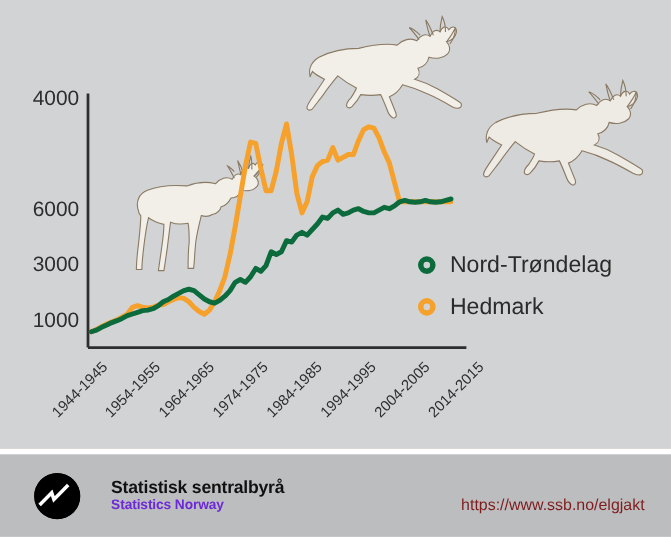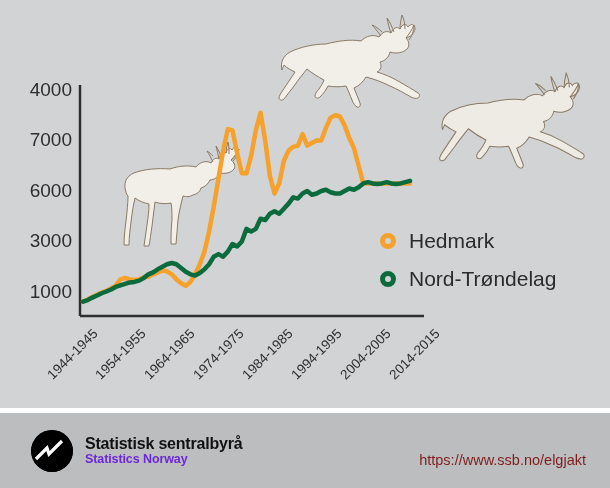--- a/index.html
+++ b/index.html
@@ -43,21 +43,21 @@
   .legend-marker.nt{border:5px solid #0c6b3c;background:#d2d3d4;}
   .legend-label{font-size:21px;color:#2b2b2b;font-family:"Liberation Sans", sans-serif;}
 
   .footer{
     position:absolute;left:0;top:408px;width:610px;height:80px;
     background:#bcbdbf;
   }
   .footer-sep{position:absolute;left:0;top:0;width:610px;height:5px;background:#ffffff;}
   .logo-wrap{position:absolute;left:31px;top:22px;display:flex;align-items:center;}
   .logo-mark{width:42px;height:42px;border-radius:50%;background:#000;position:relative;overflow:hidden;}
-  .logo-text{margin-left:12px;line-height:1.05;}
+  .logo-text{margin-left:28px;line-height:1.05;}
   .logo-line1{font-size:16px;font-weight:bold;color:#111;font-family:"Liberation Sans", sans-serif;letter-spacing:-0.2px;}
   .logo-line2{font-size:12.5px;font-weight:bold;color:#6d28d9;font-family:"Liberation Sans", sans-serif;letter-spacing:-0.1px;}
   .footer-url{
     position:absolute;right:24px;top:44px;
     font-size:14.5px;color:#7f1d1d;font-family:"Liberation Sans", sans-serif;
   }
 </style>
 </head>
 <body>
 
@@ -131,40 +131,39 @@
     <svg class="plot-svg">
       <line id="axis-y" x1="80" y1="85" x2="80" y2="316" stroke="#2e2e2e" stroke-width="2.5"></line>
       <line id="axis-x" x1="80" y1="316" x2="424" y2="316" stroke="#2e2e2e" stroke-width="2.5"></line>
       <path id="series-hedmark" fill="none" stroke="#f5a12c" stroke-width="4.5" stroke-linejoin="round" stroke-linecap="round" d="M83.00,301.60 L87.67,299.57 L92.34,297.05 L97.01,294.52 L101.69,292.50 L106.36,290.74 L111.03,288.21 L115.70,285.69 L120.37,279.38 L125.04,277.86 L129.71,279.38 L134.39,279.88 L139.06,279.38 L143.73,277.36 L148.40,276.85 L153.07,274.32 L157.74,272.31 L162.41,270.54 L167.09,271.30 L171.76,274.32 L176.43,279.38 L181.10,283.16 L185.77,285.69 L190.44,281.90 L195.11,274.32 L199.79,264.23 L204.46,251.60 L209.13,231.40 L213.80,206.15 L218.47,178.38 L223.14,150.60 L227.81,129.14 L232.49,130.40 L237.16,153.13 L241.83,173.32 L246.50,173.32 L251.17,155.65 L255.84,130.40 L260.51,112.72 L265.19,140.50 L269.86,175.85 L274.53,193.53 L279.20,183.43 L283.87,160.70 L288.54,150.60 L293.21,146.81 L297.89,145.55 L302.56,134.19 L307.23,145.55 L311.90,143.03 L316.57,140.50 L321.24,140.50 L325.91,127.88 L330.59,117.78 L335.26,115.25 L339.93,116.51 L344.60,125.35 L349.27,137.97 L353.94,148.07 L358.61,165.75 L363.29,183.43 L367.96,183.43 L372.63,183.43 L377.30,183.43 L381.97,183.43 L386.64,183.43 L391.31,183.43 L395.99,183.43 L400.66,183.43 L405.33,183.43 L410.00,183.43"></path>
       <path id="series-nt" fill="none" stroke="#0c6b3c" stroke-width="4.5" stroke-linejoin="round" stroke-linecap="round" d="M83.00,301.60 L87.67,300.08 L92.34,297.56 L97.01,295.54 L101.69,293.26 L106.36,291.50 L111.03,289.48 L115.70,286.95 L120.37,285.44 L125.04,283.92 L129.71,282.40 L134.39,281.90 L139.06,280.64 L143.73,278.11 L148.40,274.32 L153.07,272.31 L157.74,269.27 L162.41,266.75 L167.09,264.23 L171.76,262.96 L176.43,264.23 L181.10,268.01 L185.77,271.80 L190.44,274.32 L195.11,275.59 L199.79,273.06 L204.46,269.27 L209.13,264.23 L213.80,256.65 L218.47,254.13 L223.14,256.65 L227.81,251.60 L232.49,244.03 L237.16,246.55 L241.83,241.50 L246.50,228.88 L251.17,231.40 L255.84,228.88 L260.51,218.78 L265.19,220.04 L269.86,213.72 L274.53,211.20 L279.20,213.72 L283.87,208.68 L288.54,203.63 L293.21,197.31 L297.89,198.57 L302.56,193.53 L307.23,191.00 L311.90,194.79 L316.57,193.53 L321.24,191.00 L325.91,189.74 L330.59,192.26 L335.26,193.53 L339.93,193.53 L344.60,191.00 L349.27,188.47 L353.94,189.74 L358.61,187.21 L363.29,183.43 L367.96,182.16 L372.63,183.43 L377.30,183.93 L381.97,183.43 L386.64,182.16 L391.31,183.43 L395.99,183.93 L400.66,183.43 L405.33,182.16 L410.00,180.90"></path>
     </svg>
 
     <div class="ytick" id="yt0" style="left:10px;top:281px;">1000</div>
     <div class="ytick" id="yt1" style="left:10px;top:230px;">3000</div>
     <div class="ytick" id="yt2" style="left:10px;top:180px;">6000</div>
-    <div class="ytick" id="yt3" style="left:10px;top:129px;">7000</div>
     <div class="ytick" id="yt4" style="left:10px;top:79px;">4000</div>
 
     <div class="xtick" style="left:20px;top:326px;width:70px;">1944-1945</div>
     <div class="xtick" style="left:68px;top:326px;width:70px;">1954-1955</div>
     <div class="xtick" style="left:117px;top:326px;width:70px;">1964-1965</div>
     <div class="xtick" style="left:166px;top:326px;width:70px;">1974-1975</div>
     <div class="xtick" style="left:215px;top:326px;width:70px;">1984-1985</div>
     <div class="xtick" style="left:264px;top:326px;width:70px;">1994-1995</div>
     <div class="xtick" style="left:313px;top:326px;width:70px;">2004-2005</div>
     <div class="xtick" style="left:362px;top:326px;width:70px;">2014-2015</div>
 
     <div class="legend">
       <div class="legend-row">
+        <span class="legend-marker nt"></span>
+        <span class="legend-label">Nord-Trøndelag</span>
+      </div>
+      <div class="legend-row">
         <span class="legend-marker hedmark"></span>
         <span class="legend-label">Hedmark</span>
-      </div>
-      <div class="legend-row">
-        <span class="legend-marker nt"></span>
-        <span class="legend-label">Nord-Trøndelag</span>
       </div>
     </div>
 
   </div>
 
   <div class="footer">
     <div class="footer-sep"></div>
     <div class="logo-wrap">
       <div class="logo-mark">
         <svg width="42" height="42" viewBox="0 0 42 42">

